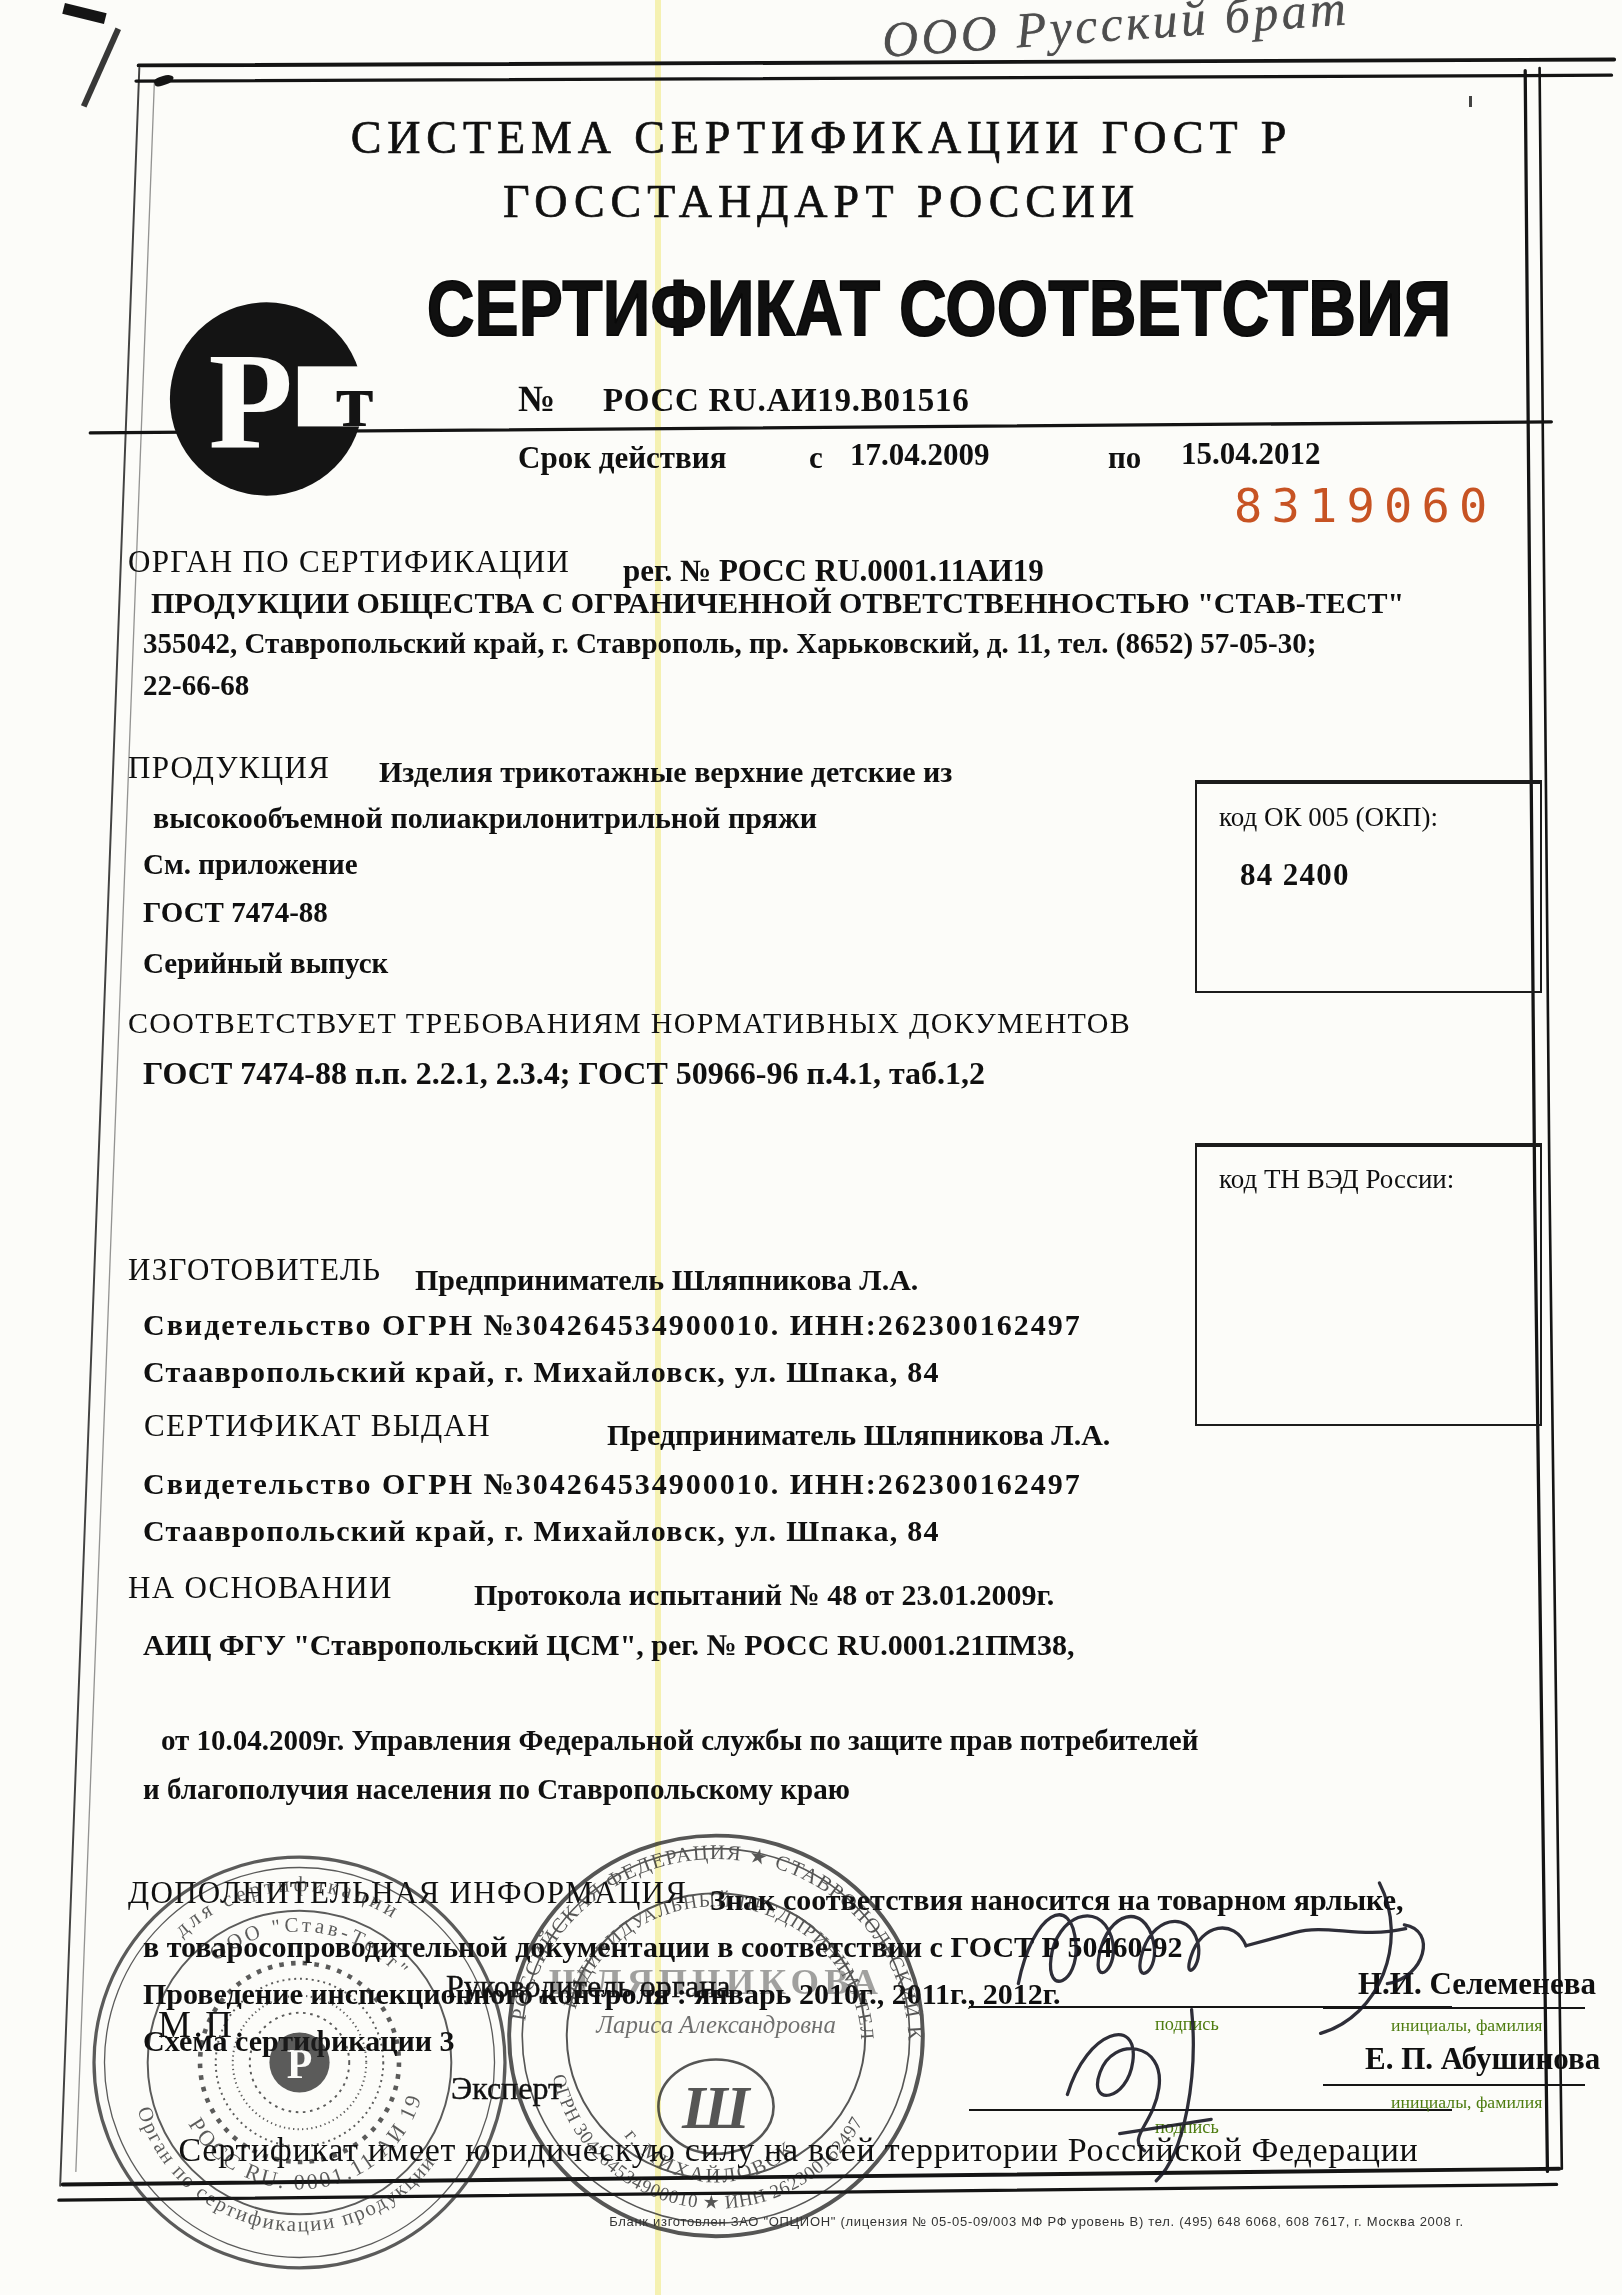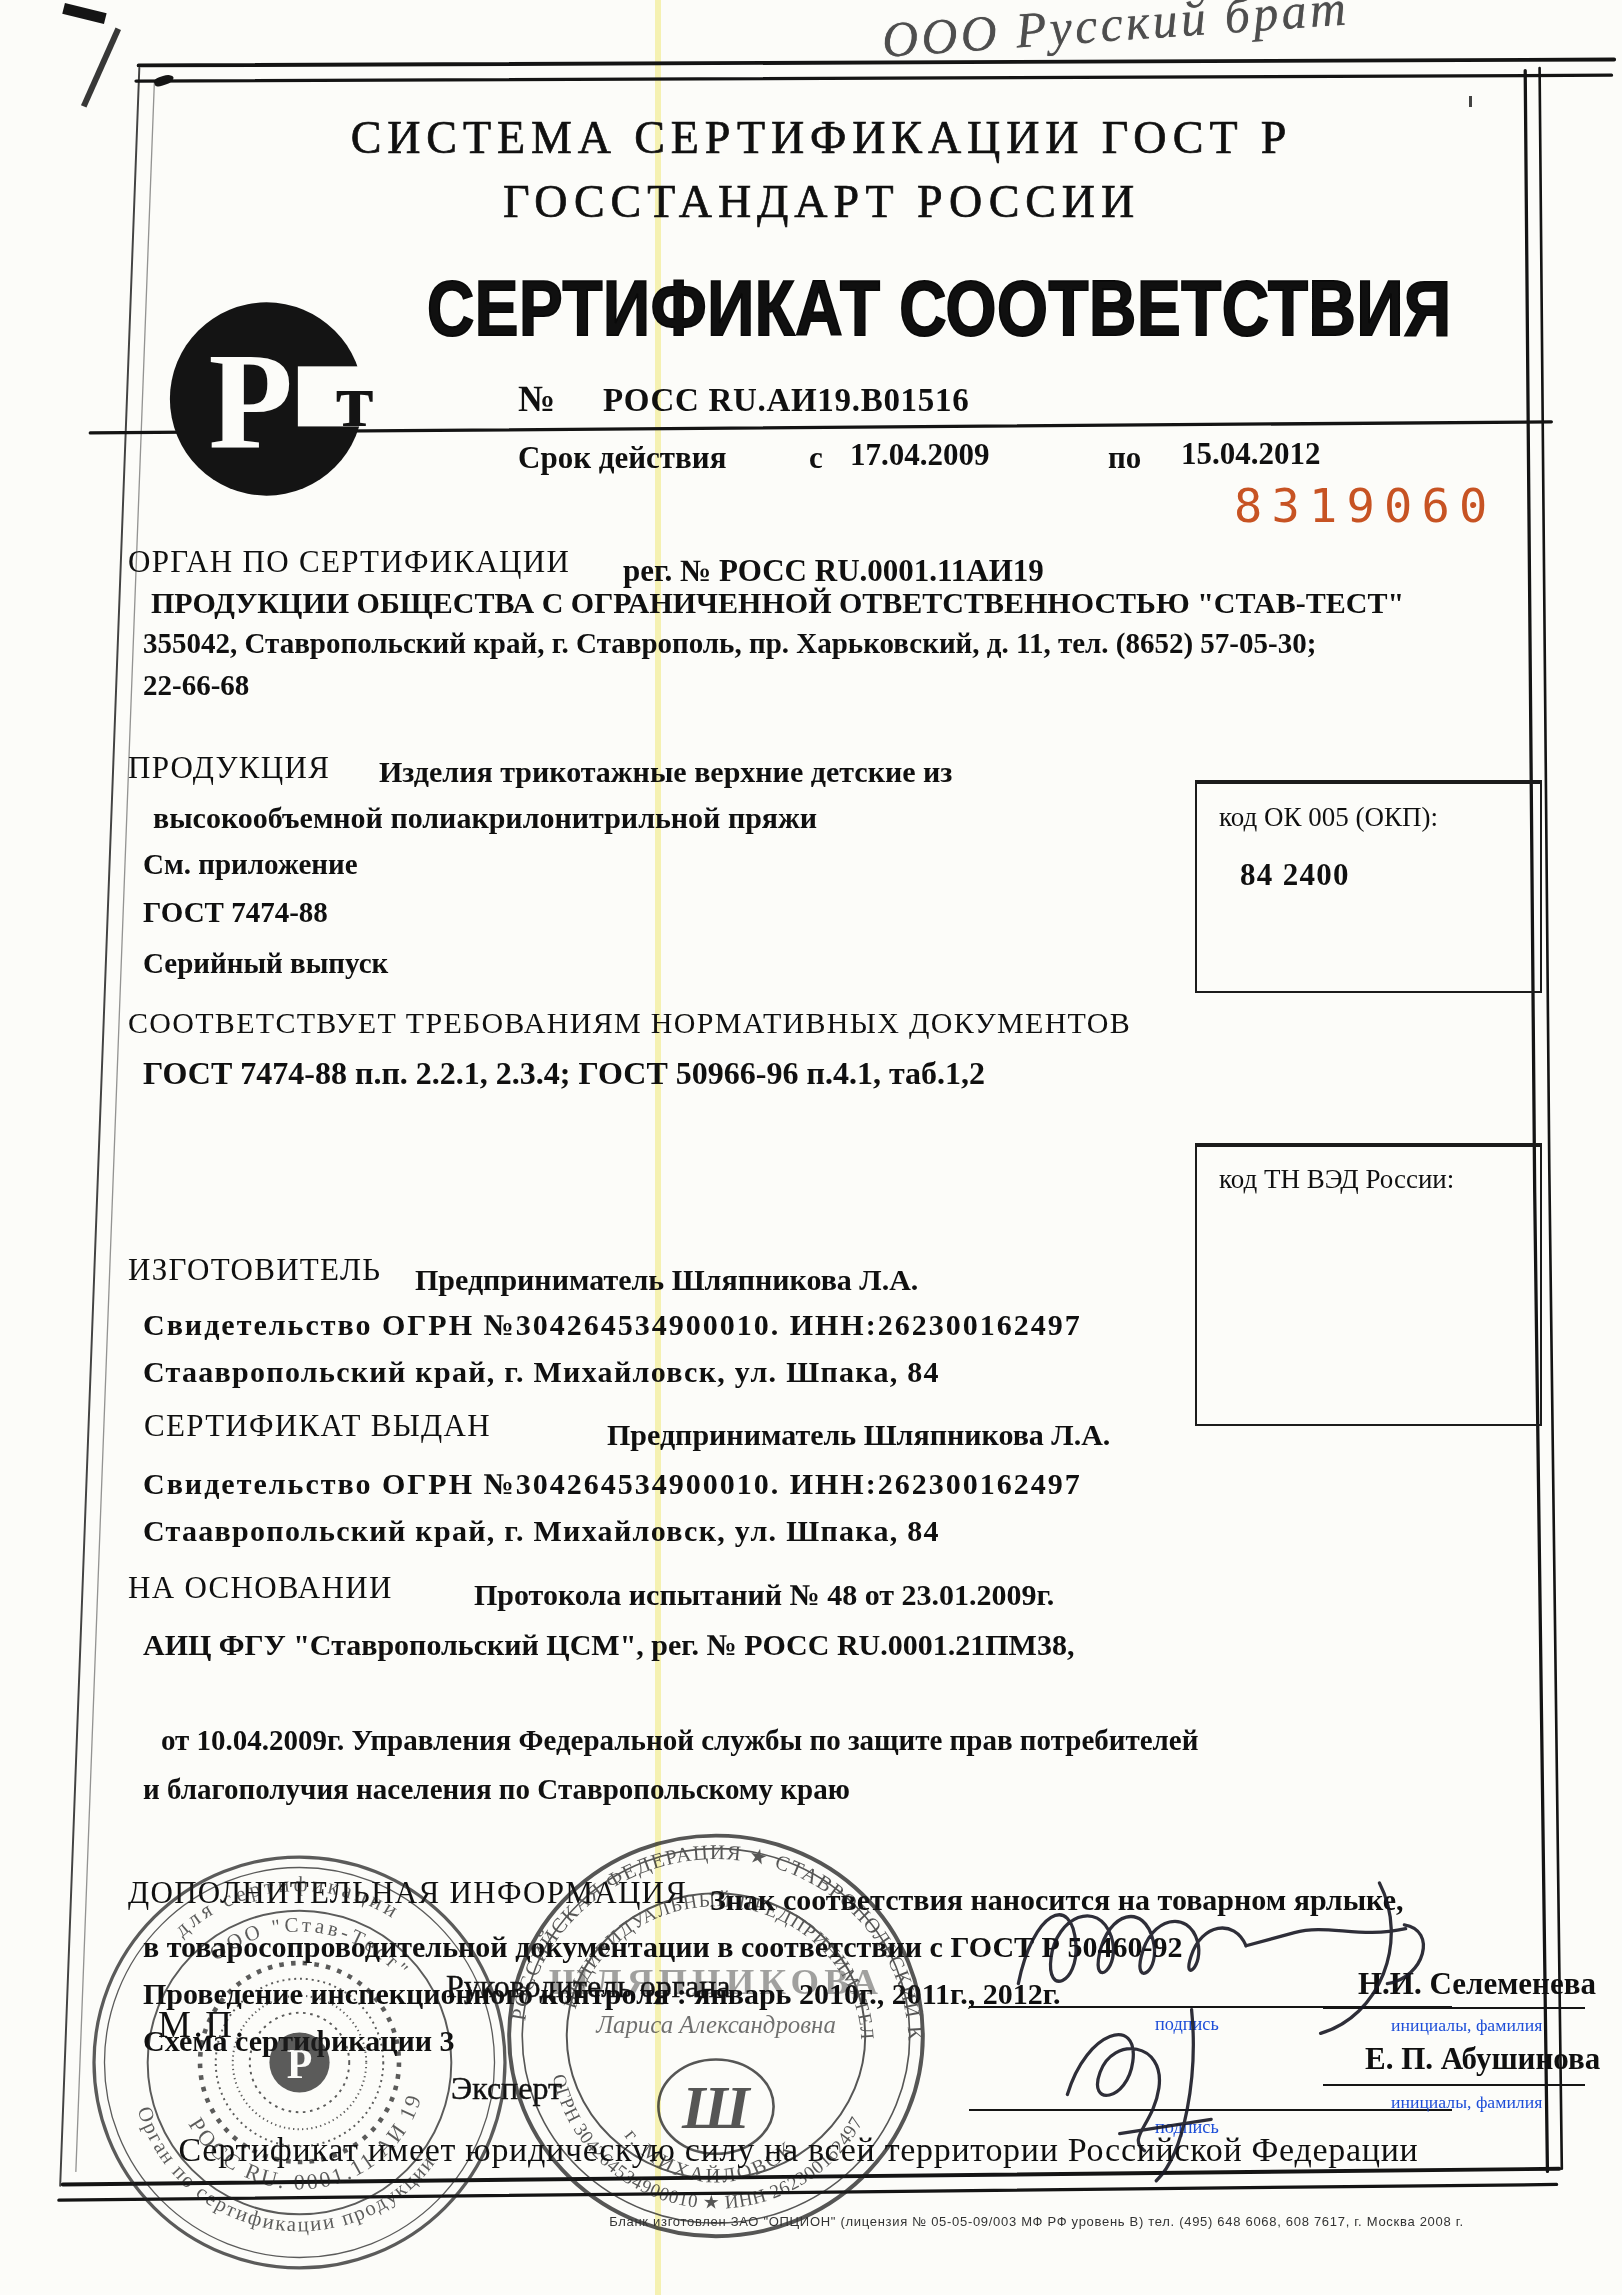--- a/index.html
+++ b/index.html
@@ -3,21 +3,21 @@
 <meta charset="utf-8">
 <style>
   html,body{margin:0;padding:0;background:#e8e8e4;}
   .page{position:relative;width:1622px;height:2295px;background:#fcfcf9;overflow:hidden;
         font-family:"Liberation Serif",serif;color:#111;}
   .t{position:absolute;white-space:nowrap;font-family:"Liberation Serif",serif;color:#101010;}
   .b{font-weight:bold;}
   .caps{letter-spacing:1.3px;}
   .heavy{font-family:"Liberation Sans",sans-serif;font-weight:700;-webkit-text-stroke:2px #0a0a0a;}
   .ctr{text-align:center;}
-  .cap-small{font-size:18.3px;color:#1d4ed8;}
+  .cap-small{font-size:18.3px;color:#4d7c0f;}
   .rule{position:absolute;border-top:2px solid #151515;}
   .box{position:absolute;border:2px solid #1c1c1c;border-top-width:4.6px;}
   .handwrite{font-style:italic;color:#4e4e4e;letter-spacing:3.3px;
              text-shadow:0 0 0.7px #6a6a6a;transform:rotate(-4deg);transform-origin:left top;}
   .blanknum{font-family:"DejaVu Sans Mono",monospace;color:#c2410c;letter-spacing:9.2px;opacity:.9;}
   .artifact{position:absolute;background:#151515;}
   .streak{position:absolute;background:rgba(238,228,90,.45);}
   svg{display:block;overflow:visible;}
   .absvg{position:absolute;}
 </style>

